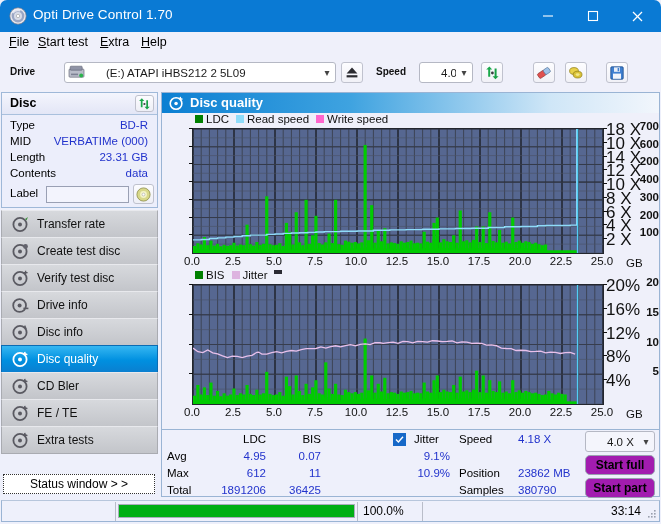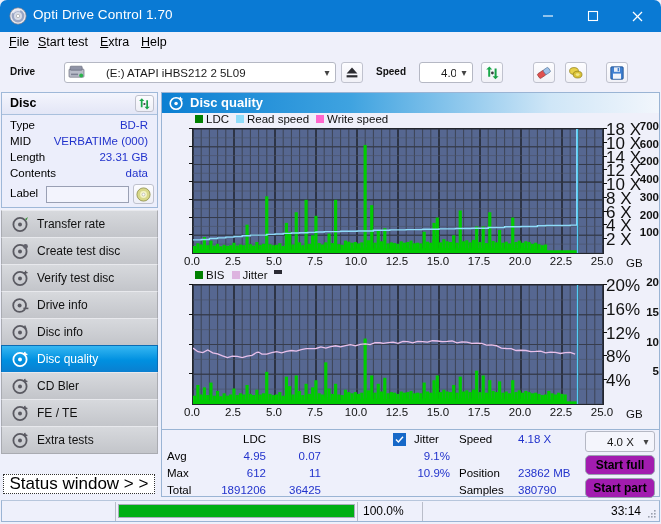--- a/index.html
+++ b/index.html
@@ -240,21 +240,21 @@
   .statusbtn {
     position: absolute;
     left: 2px; top: 382px;
     width: 152px; height: 20px;
     background: #ffffff;
     border: 1px dotted #333;
     box-sizing: border-box;
     display: flex;
     align-items: center;
     justify-content: center;
-    font-size: 17px;
+    font-size: 12px;
     color: #000;
   }
 
   
   .mainpanel {
     position: absolute;
     left: 161px; top: 92px;
     width: 499px; height: 405px;
     background: #eff0fa;
     border: 1px solid #9ab4d4;

